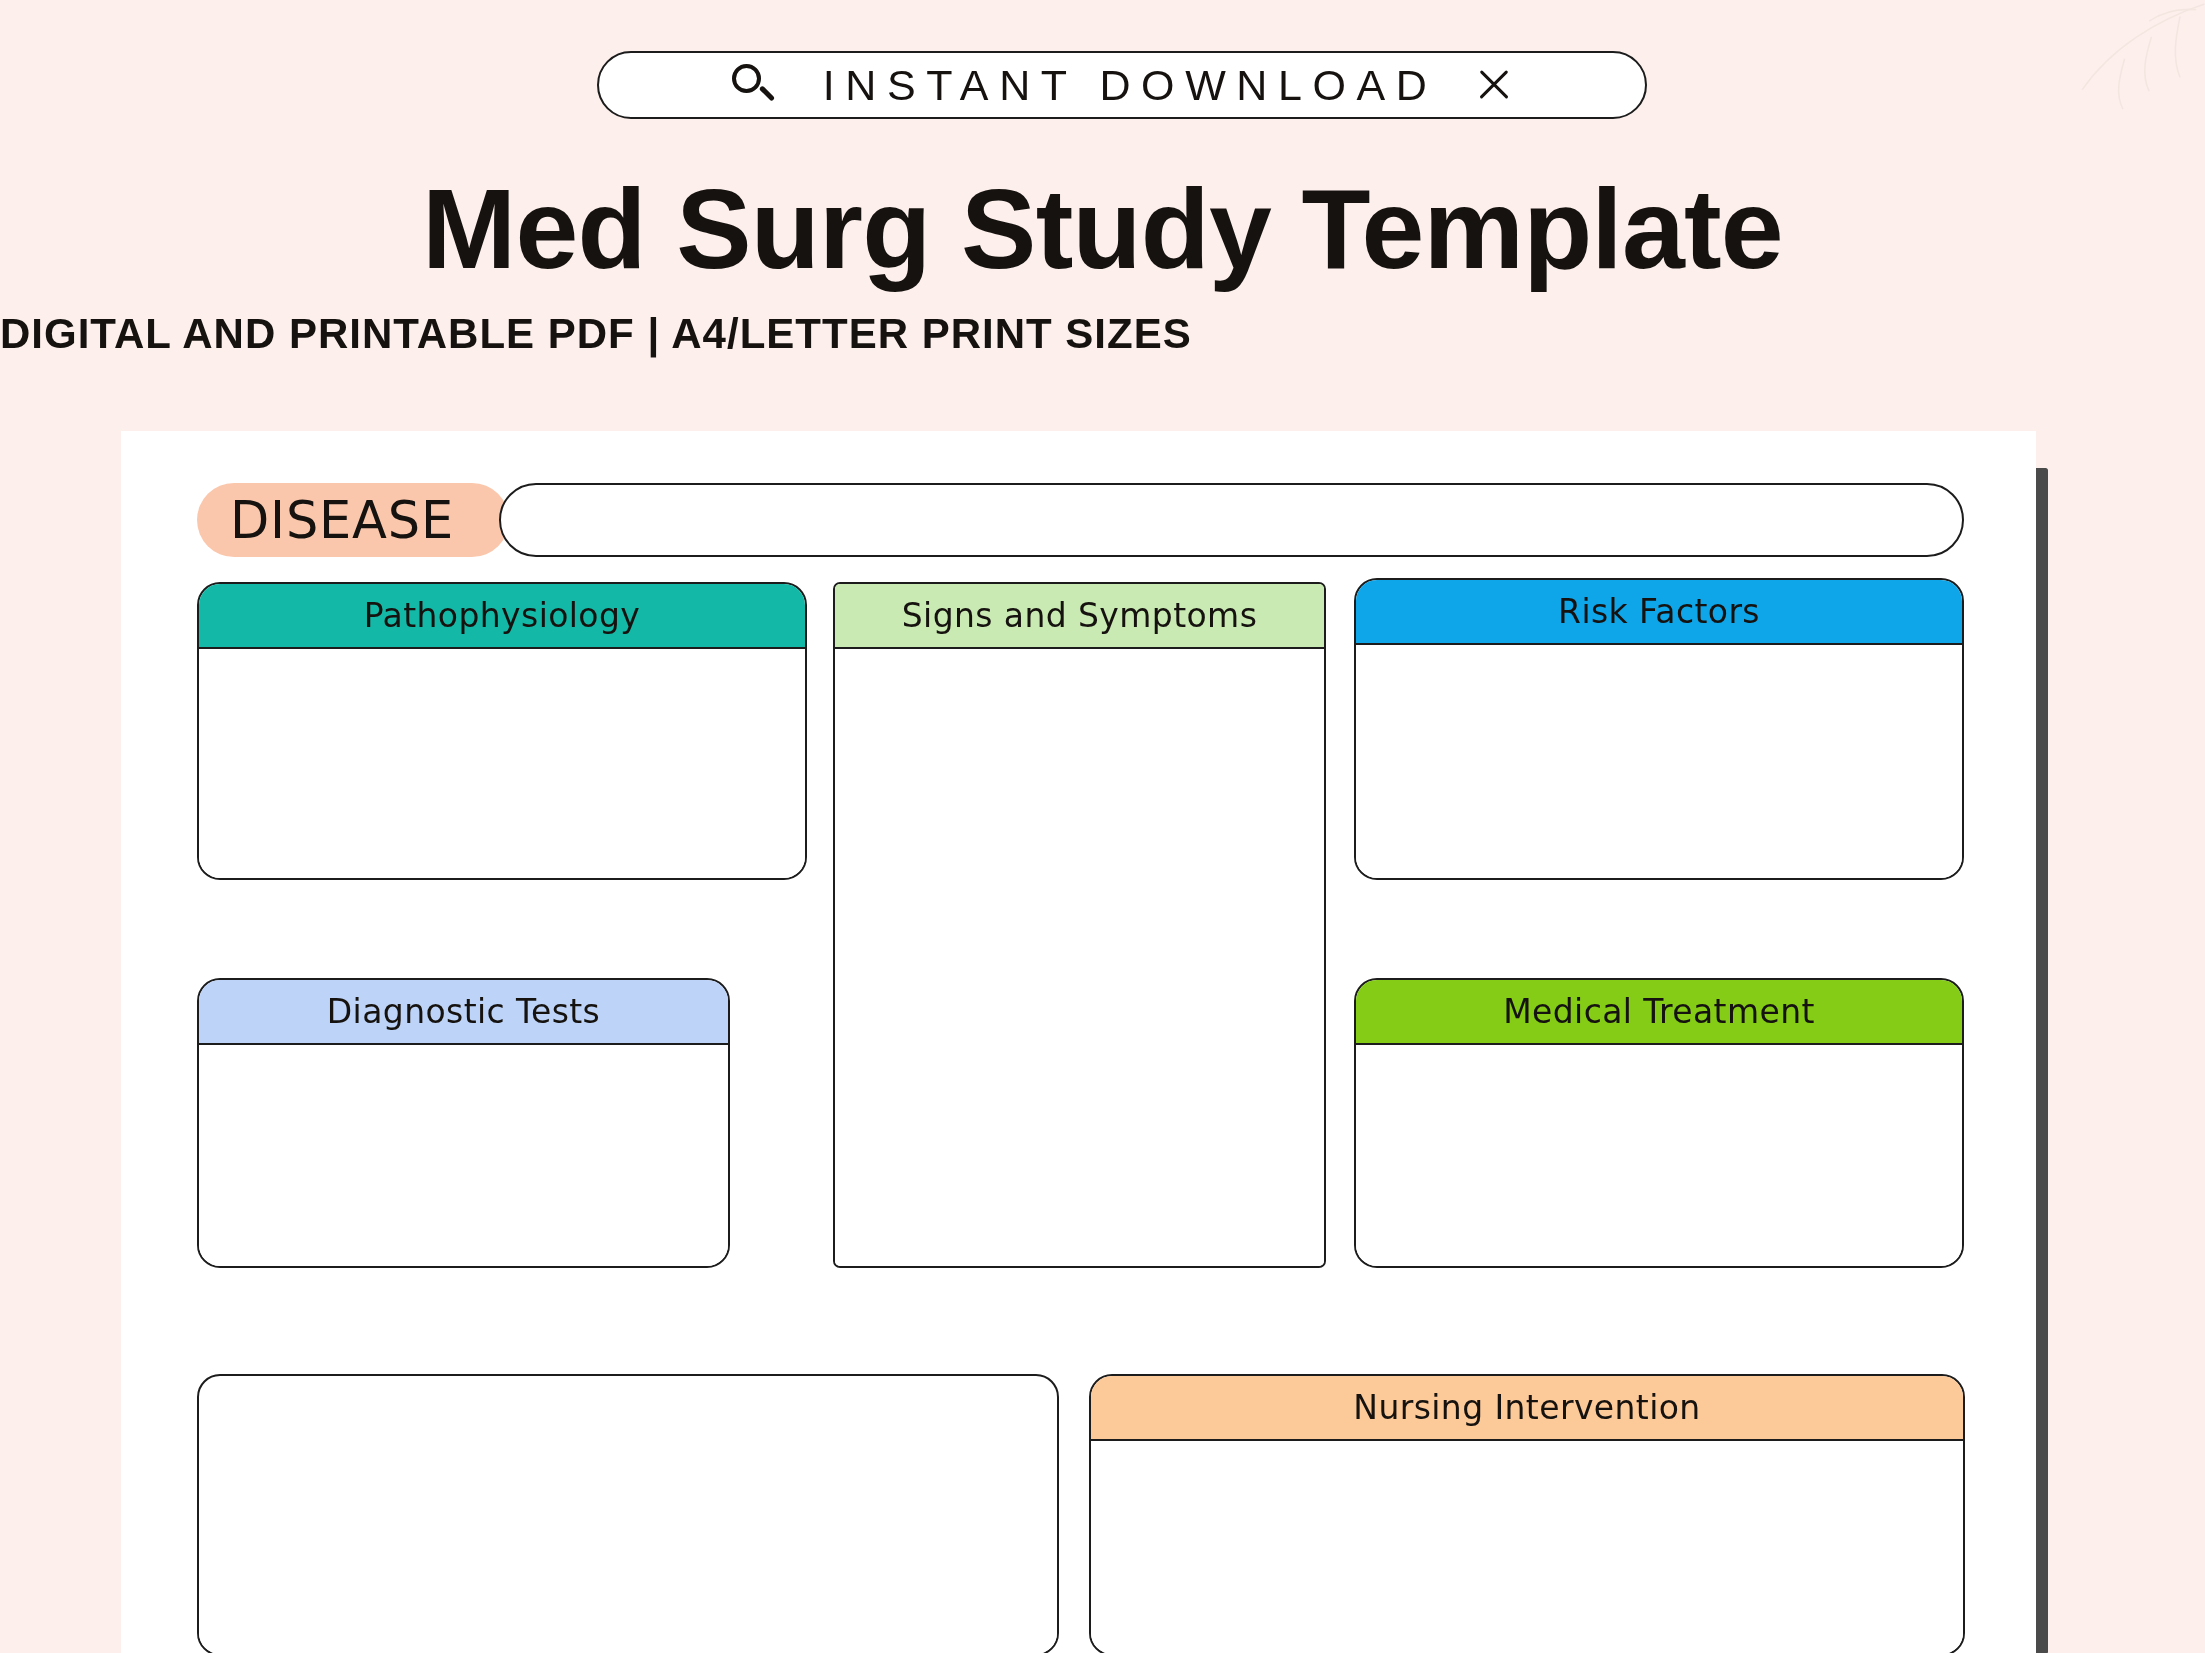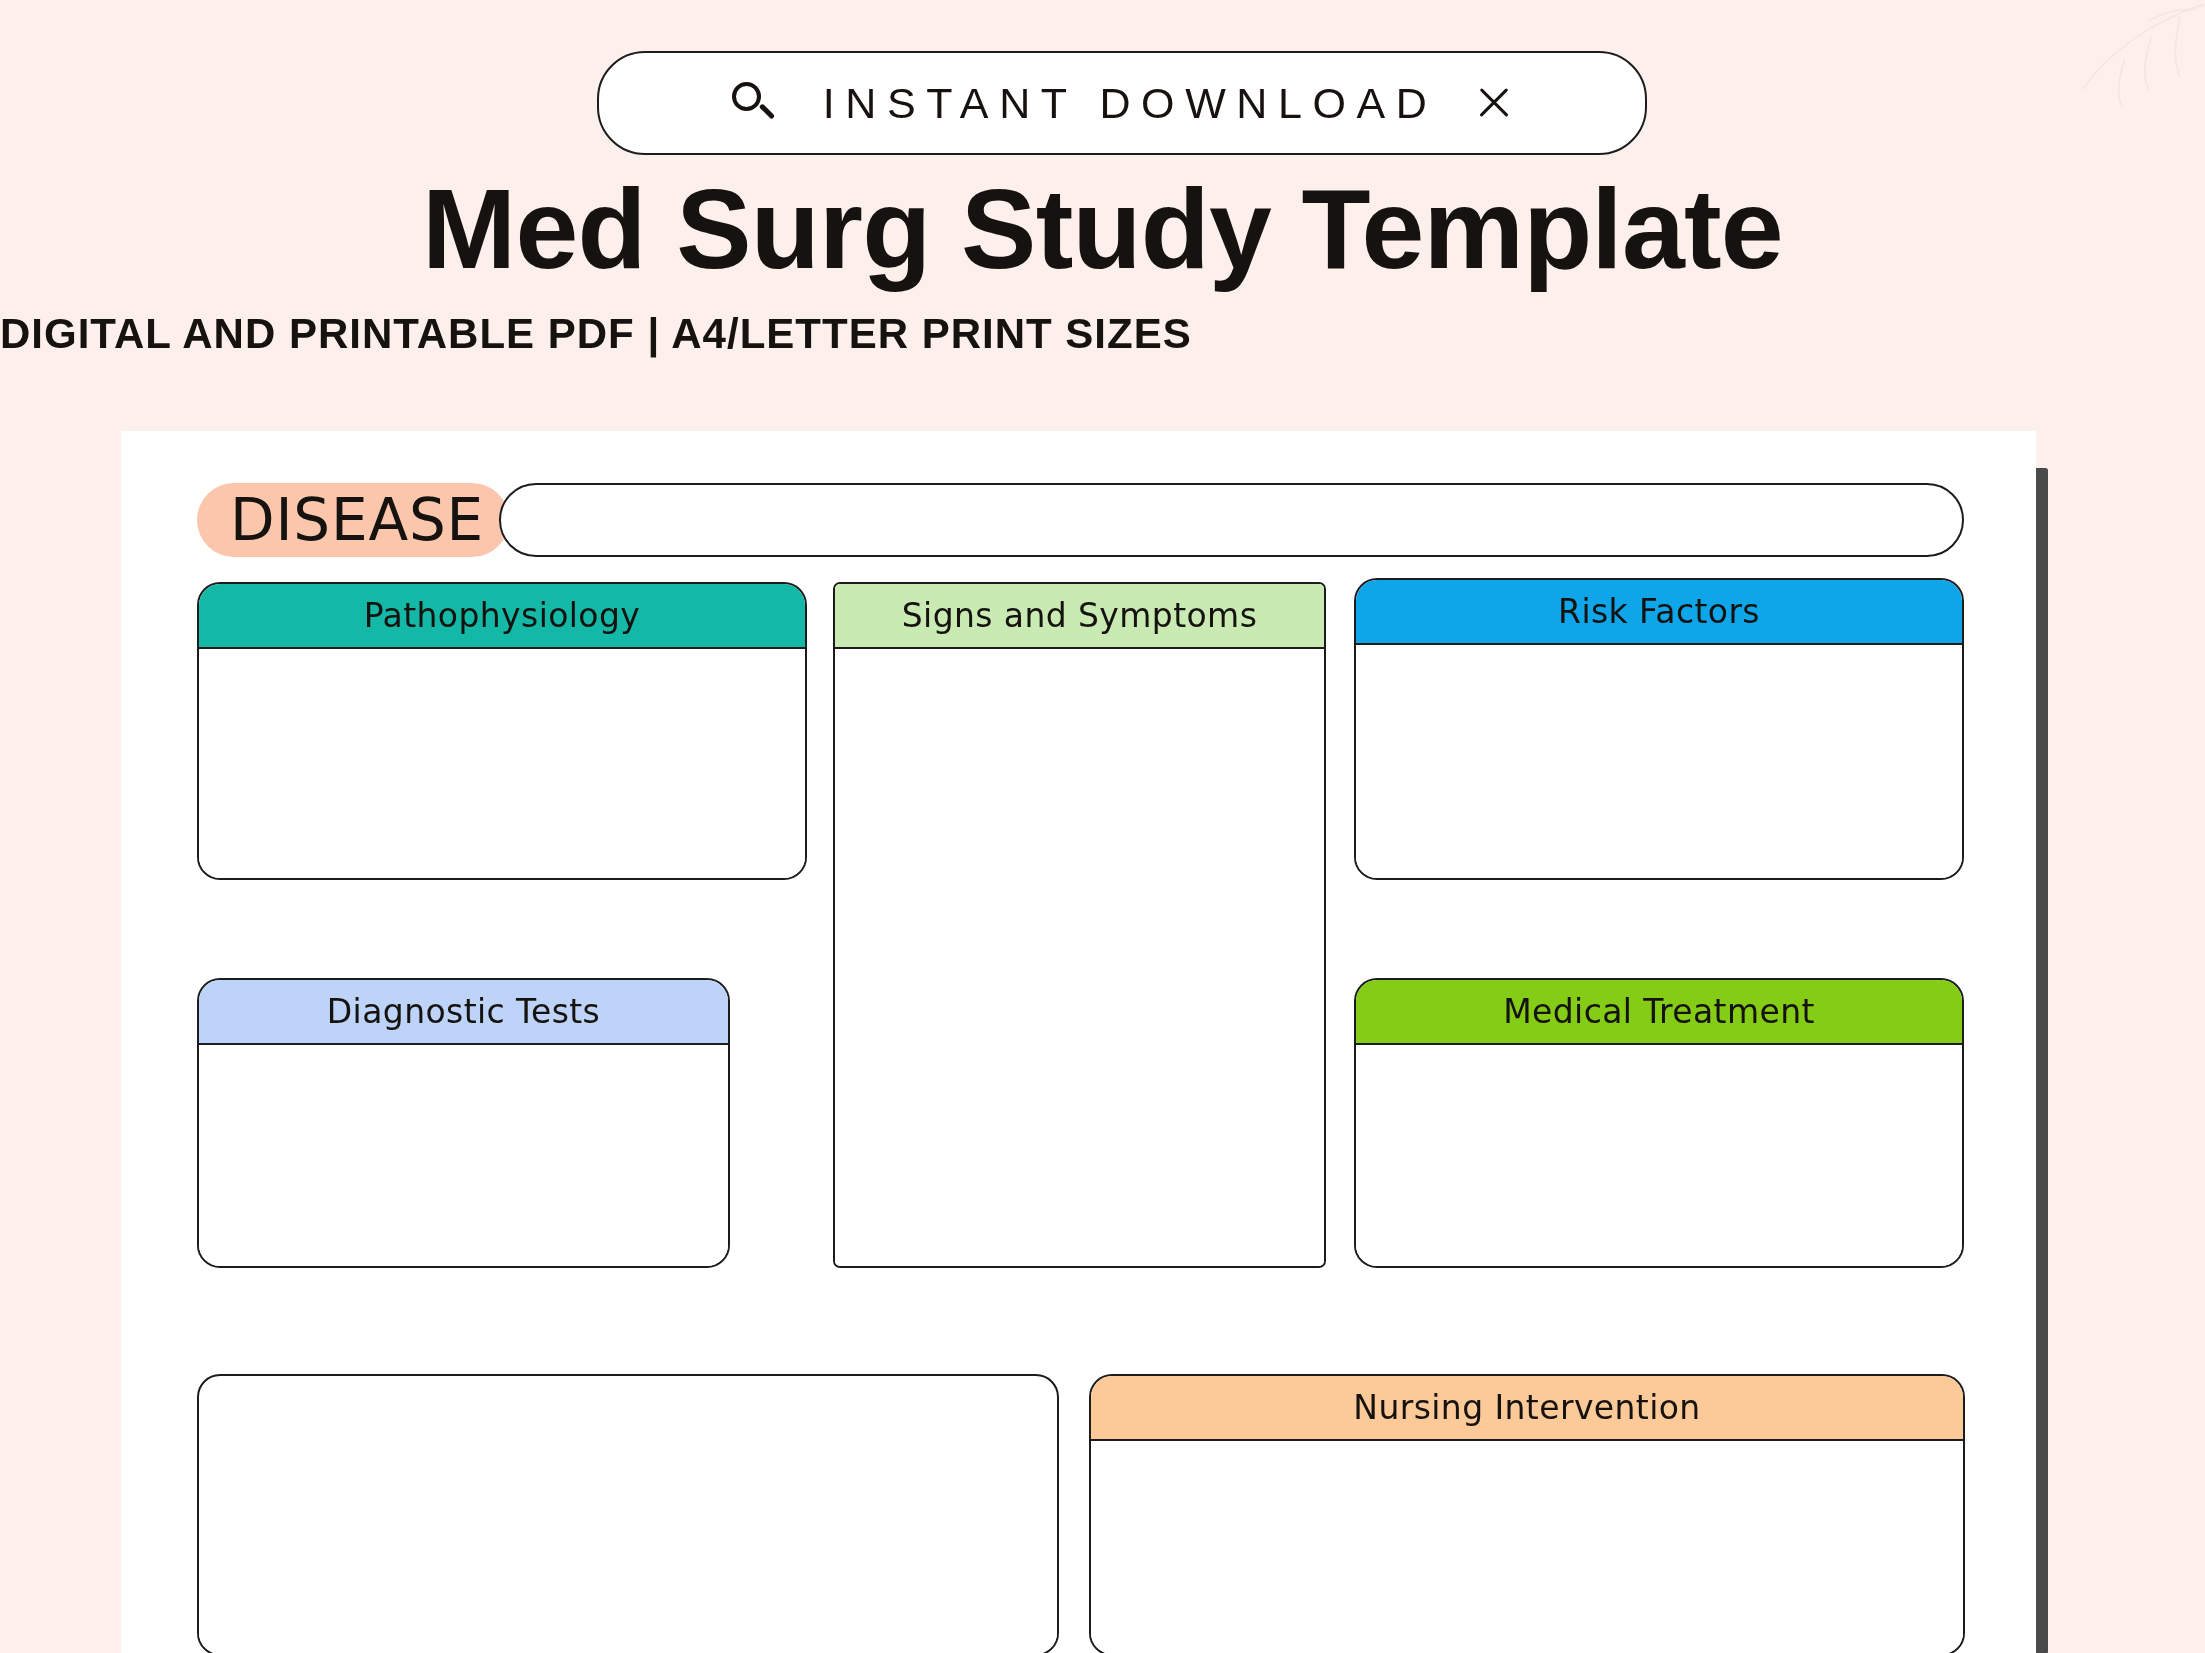--- a/index.html
+++ b/index.html
@@ -13,21 +13,21 @@
   .page {
     position: relative;
     width: 2205px; height: 1654px;
     background: #fdf0ec;
   }
 
   
   .pill {
     position: absolute;
     left: 597px; top: 51px;
-    width: 1050px; height: 104px;
+    width: 1050px; height: 68px;
     background: #ffffff;
     border: 2.5px solid #1c1c1c;
     border-radius: 48px;
     display: flex;
     align-items: center;
     justify-content: center;
     gap: 38px;
   }
   .pill .label {
     font-size: 43px;
@@ -120,21 +120,21 @@
     position: absolute;
     left: 0; top: 0;
     width: 312px; height: 74px;
     background: #fbc7ac;
     border-radius: 37px;
     display: flex;
     align-items: center;
     padding-left: 33px;
   }
   .disease-tag span {
-    font-size: 58px;
+    font-size: 51px;
     color: #15120f;
     letter-spacing: 0.8px;
     font-family: "DejaVu Sans", sans-serif;
     font-weight: 400;
   }
   .disease-input {
     position: absolute;
     left: 302px; top: 0;
     width: 1465px; height: 74px;
     background: #ffffff;

